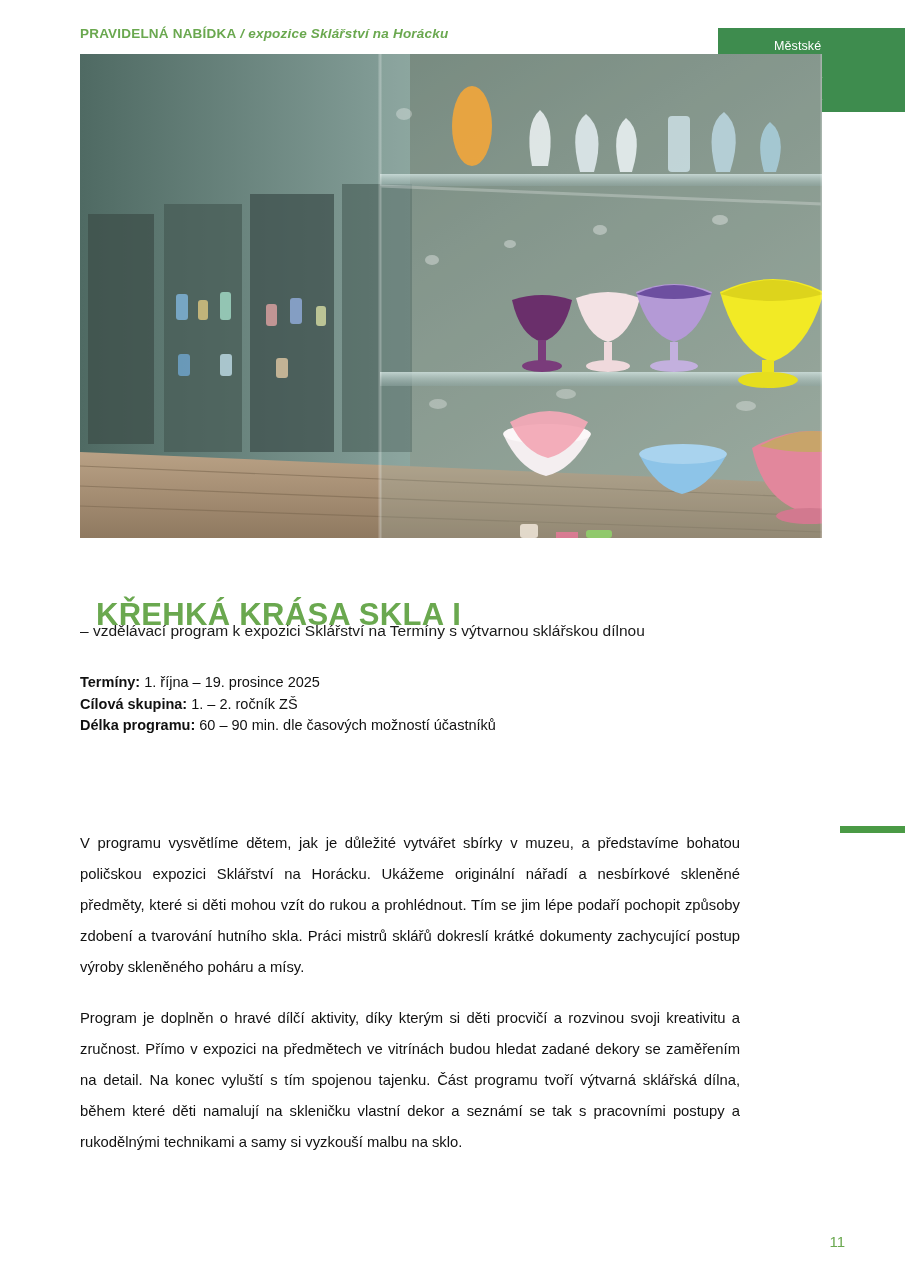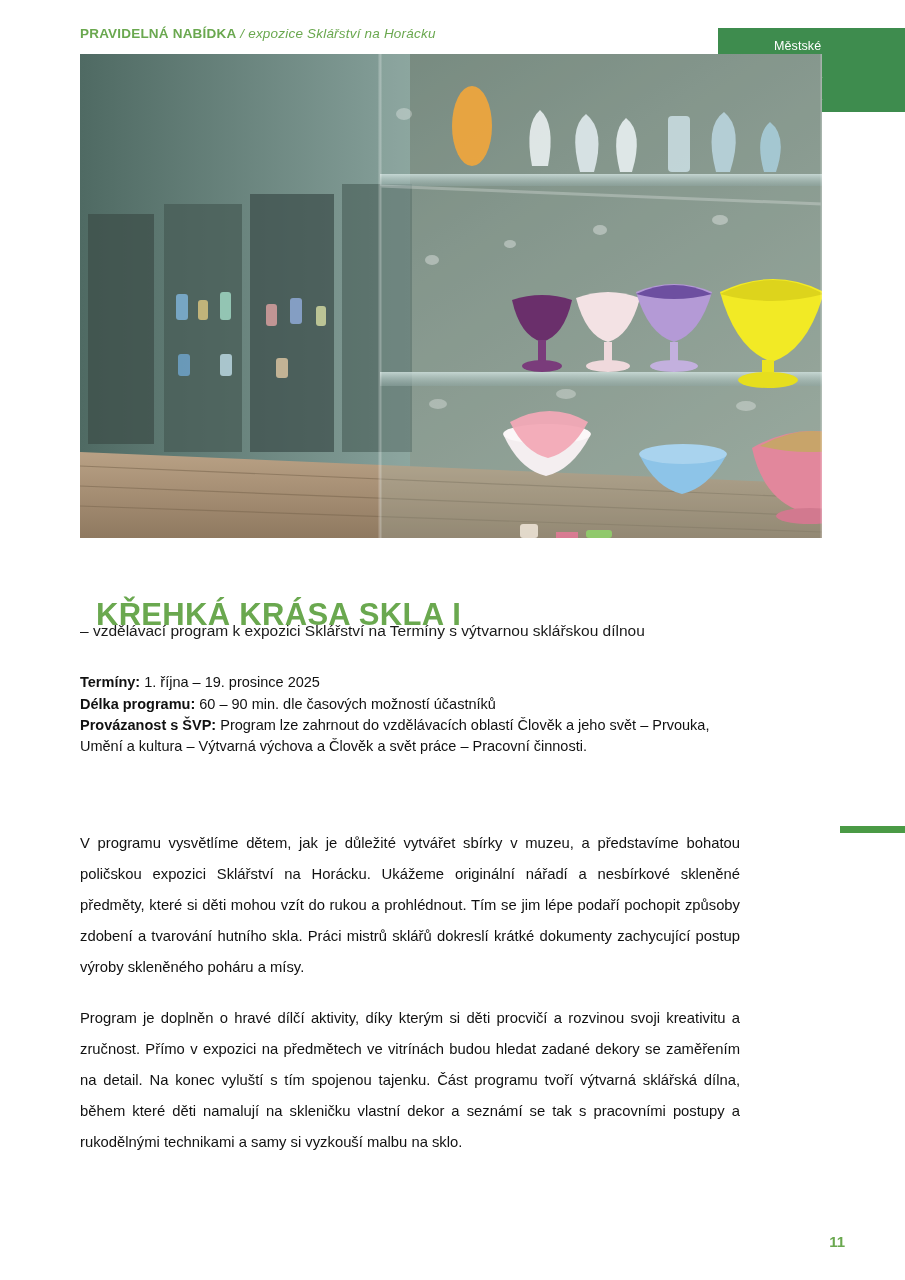--- a/index.html
+++ b/index.html
@@ -31,21 +31,21 @@
     letter-spacing: 0.2px;
     color: #6aa84f;
     white-space: nowrap;
   }
   .kicker .kicker-strong {
     color: #6aa84f;
     font-weight: bold;
   }
   .kicker .kicker-rest {
     color: #6aa84f;
-    font-weight: normal;
+    font-weight: bold;
     font-style: italic;
   }
 
   
   .logo-badge {
     position: absolute;
     right: 0;
     top: 28px;
     width: 187px;
     height: 84px;
@@ -139,21 +139,21 @@
     height: 7px;
     background: #4a9a45;
   }
 
   
   .page-number {
     position: absolute;
     right: 60px;
     bottom: 30px;
     font-size: 15px;
-    font-weight: bold;
+    font-weight: normal;
     color: #6aa84f;
   }
 </style>
 </head>
 <body>
 
 <div class="page">
 
   <div class="kicker">
     <span class="kicker-strong">PRAVIDELNÁ NABÍDKA</span><span class="kicker-rest"> / expozice Sklářství na Horácku</span>
@@ -303,24 +303,24 @@
   </figure>
 
   <h1 class="title">KŘEHKÁ KRÁSA SKLA I</h1>
   <div class="subtitle">– vzdělávací program k expozici Sklářství na Termíny s výtvarnou sklářskou dílnou</div>
 
   <div class="facts">
     <p class="fact">
       <b>Termíny:</b><span> 1. října – 19. prosince 2025</span>
     </p>
     <p class="fact">
-      <b>Délka programu:</b><span> 60 – 90 min. dle časových možností účastníků</span>
+      <b>Cílová skupina:</b><span> 1. – 2. ročník ZŠ</span>
     </p>
     <p class="fact">
-      <b>Provázanost s ŠVP:</b><span> Program lze zahrnout do vzdělávacích oblastí Člověk a jeho svět – Prvouka, Umění a kultura – Výtvarná výchova a Člověk a svět práce – Pracovní činnosti.</span>
+      <b>Délka programu:</b><span> 60 – 90 min. dle časových možností účastníků</span>
     </p>
   </div>
 
   <div class="body-text">
     <p>V programu vysvětlíme dětem, jak je důležité vytvářet sbírky v muzeu, a představíme bohatou poličskou expozici Sklářství na Horácku. Ukážeme originální nářadí a nesbírkové skleněné předměty, které si děti mohou vzít do rukou a prohlédnout. Tím se jim lépe podaří pochopit způsoby zdobení a tvarování hutního skla. Práci mistrů sklářů dokreslí krátké dokumenty zachycující postup výroby skleněného poháru a mísy.</p>
     <p>Program je doplněn o hravé dílčí aktivity, díky kterým si děti procvičí a rozvinou svoji kreativitu a zručnost. Přímo v expozici na předmětech ve vitrínách budou hledat zadané dekory se zaměřením na detail. Na konec vyluští s tím spojenou tajenku. Část programu tvoří výtvarná sklářská dílna, během které děti namalují na skleničku vlastní dekor a seznámí se tak s pracovními postupy a rukodělnými technikami a samy si vyzkouší malbu na sklo.</p>
   </div>
 
   <div class="side-tab"></div>
 

